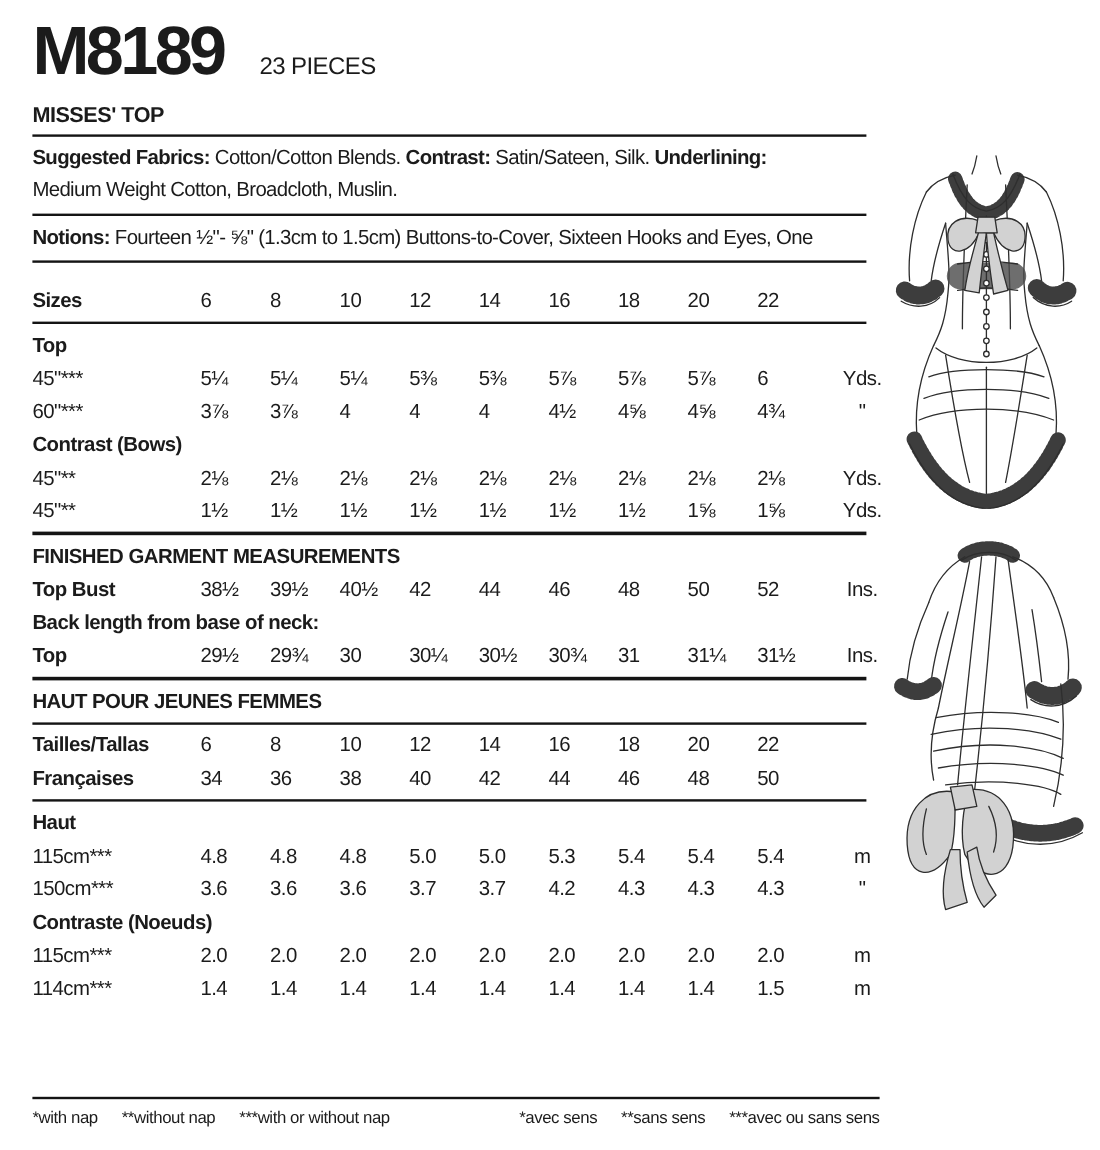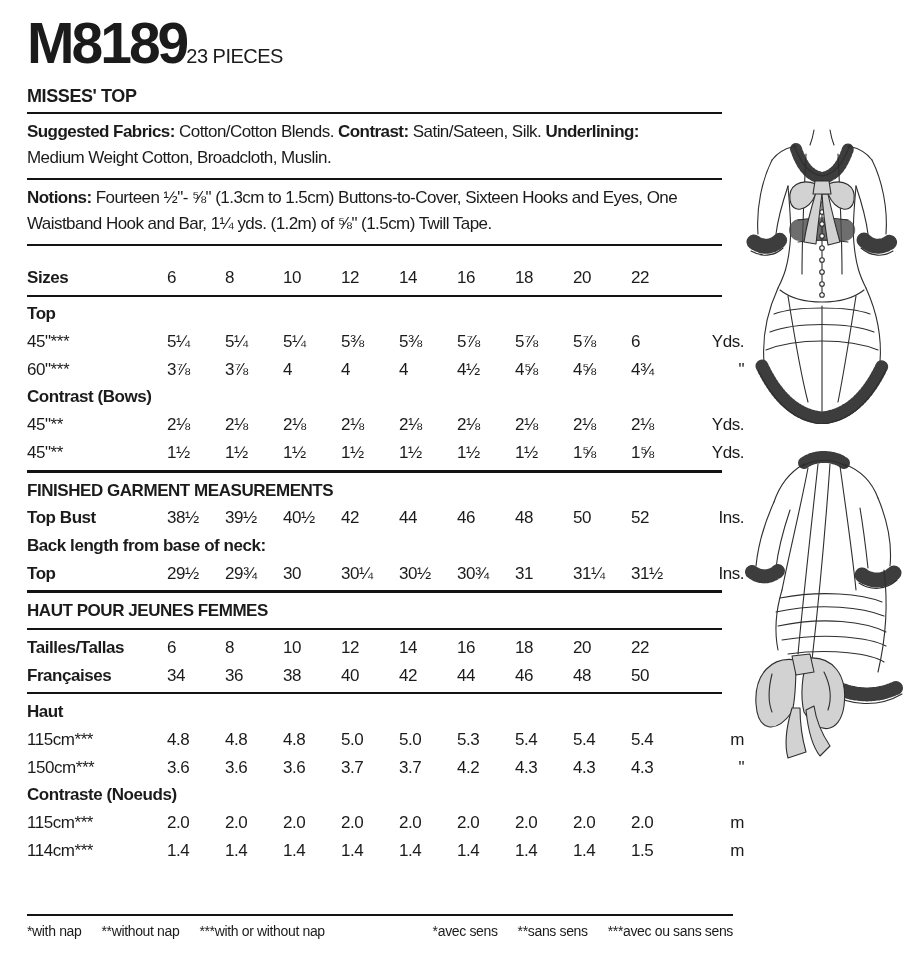--- a/index.html
+++ b/index.html
@@ -2,39 +2,39 @@
 <html><head>
 <meta charset="utf-8">
 <style>
   html,body{margin:0;padding:0;background:#ffffff;}
   body{
     width:917px;height:958px;position:relative;overflow:hidden;
     font-family:"Liberation Sans",sans-serif;color:#1b1b1b;
   }
   .page{position:absolute;inset:0;padding:14px 0 0 27px;}
   .content{width:695px;}
-  .brandrow{display:flex;align-items:baseline;}
+  .brandrow{display:flex;align-items:baseline;gap:30px;}
   .pattern-number{font-size:57px;font-weight:bold;letter-spacing:-3px;line-height:1.05;}
   .pieces{font-size:20px;letter-spacing:-0.5px;}
   .garment-title{font-size:18px;font-weight:bold;letter-spacing:-0.4px;margin-top:12px;}
   .hrule{border:none;border-top:2px solid #141414;margin:5px 0 4px 0;}
   .rt{font-size:17px;letter-spacing:-0.55px;line-height:26.5px;padding:1px 0;}
   .rt .b{font-weight:bold;margin-top:24px;}
   .rt-line{white-space:nowrap;}
   .ytable{margin-top:18px;}
   .t-row{
     display:grid;
     grid-template-columns:140px repeat(9,58px) 55px;
     align-items:center;height:27.7px;
     font-size:17px;letter-spacing:-0.45px;white-space:nowrap;
   }
   .t-row.section .t-label{grid-column:1 / -1;font-weight:bold;}
   .t-label.bold{font-weight:bold;}
   .t-val{text-align:left;}
-  .t-unit{text-align:right;padding-left:4px;}
+  .t-unit{text-align:center;padding-left:4px;}
   .t-rule{border:none;border-top:2px solid #141414;margin:3px 0 4px 0;}
   .t-rule.thick{border-top-width:3px;}
   .footer{
     position:absolute;left:27px;top:914px;width:706px;
     border-top:2px solid #141414;padding-top:7px;
     display:flex;justify-content:space-between;
     font-size:14px;letter-spacing:-0.35px;
   }
   .fgroup{display:flex;gap:20px;white-space:nowrap;}
   .illus{position:absolute;}
@@ -57,21 +57,20 @@
     <div class="hrule"></div>
 
     <div class="rt">
         <div class="rt-line"><span class="b">Suggested Fabrics: </span><span>Cotton/Cotton Blends. </span><span class="b">Contrast: </span><span>Satin/Sateen, Silk. </span><span class="b">Underlining:</span></div>
         <div class="rt-line"><span>Medium Weight Cotton, Broadcloth, Muslin.</span></div>
       </div>
     <div class="hrule"></div>
 
     <div class="rt">
         <div class="rt-line"><span class="b">Notions: </span><span>Fourteen ½"- ⅝" (1.3cm to 1.5cm) Buttons-to-Cover, Sixteen Hooks and Eyes, One</span></div>
-        <div class="rt-line"><span>Waistband Hook and Bar, 1¼ yds. (1.2m) of ⅝" (1.5cm) Twill Tape.</span></div>
       </div>
     <div class="hrule"></div>
 
     <div class="ytable">
         <div class="t-row data">
           <div class="t-label bold">Sizes</div>
           <div class="t-val">6</div>
           <div class="t-val">8</div>
           <div class="t-val">10</div>
           <div class="t-val">12</div>

